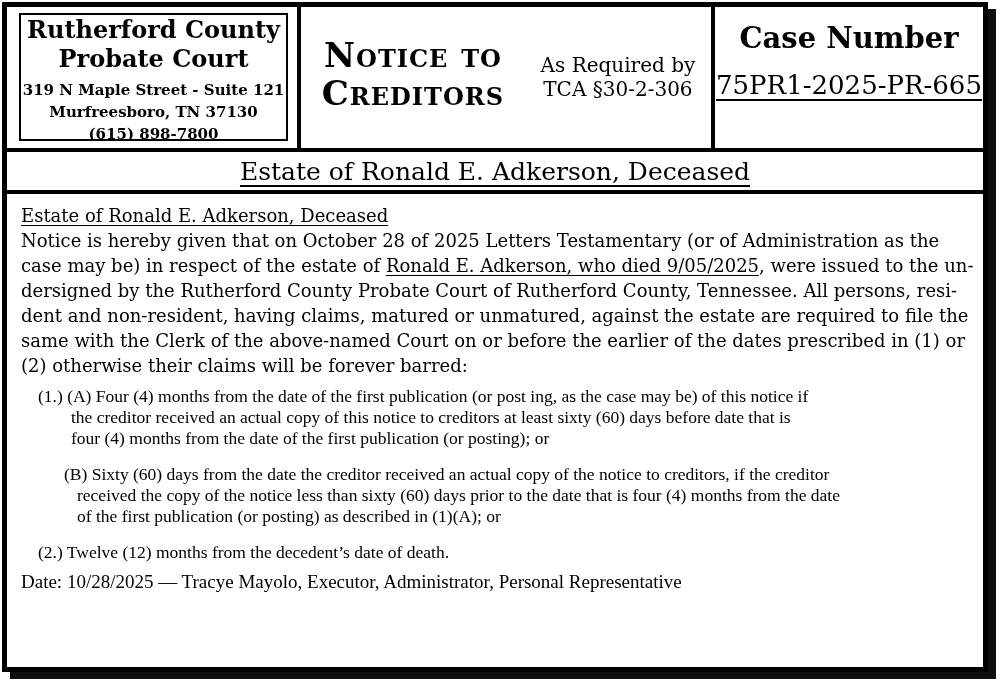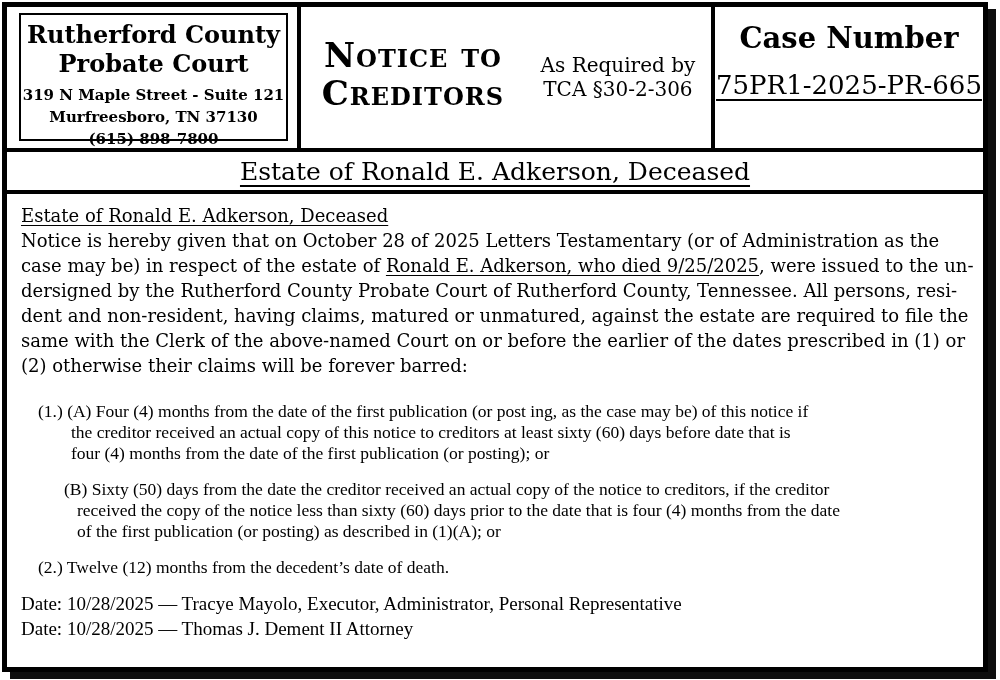--- a/index.html
+++ b/index.html
@@ -26,21 +26,20 @@
     display: flex;
     height: 145px;
     border-bottom: 4px solid #000;
     flex: 0 0 auto;
   }
   .court-cell { width: 290px; padding: 6px 9px 7px 12px; }
   .court-box {
     border: 2px solid #000;
     height: 100%;
     text-align: center;
-    padding-top: 5px;
   }
   .court-name  { font-weight: bold; font-size: 24px; line-height: 29px; }
   .court-address { font-weight: bold; font-size: 15px; line-height: 22px; margin-top: 6px; }
   .notice-cell {
     flex: 1;
     border-left: 4px solid #000;
     border-right: 4px solid #000;
     display: flex; flex-direction: row;
     justify-content: center; align-items: center;
     text-align: center;
@@ -72,25 +71,25 @@
   .estate-title {
     font-size: 25px;
     text-decoration: underline;
     text-underline-offset: 5px;
     text-decoration-thickness: 1.5px;
   }
   
   .doc-body { flex: 1; padding: 9px 14px 0 14px; overflow: hidden; }
   .pline { font-size: 18px; line-height: 25px; white-space: pre; }
   .u-full, .u { text-decoration: underline; text-underline-offset: 3px; text-decoration-thickness: 1.2px; }
-  .list { margin-top: 23px; font-family: "Liberation Serif", serif; }
+  .list { margin-top: 8px; font-family: "Liberation Serif", serif; }
   .list-item { margin-bottom: 15px; }
   .list-item:last-child { margin-bottom: 0; }
   .lline { font-size: 17.5px; line-height: 21px; white-space: pre; }
-  .dates { margin-top: 13px; }
+  .dates { margin-top: 6px; }
   .date-line { font-family: "Liberation Serif", serif; font-size: 19px; line-height: 25px; white-space: pre; }
 </style>
 </head>
 <body>
 
 <div class="frame">
 
   <div class="header-row">
 
     <div class="court-cell">
@@ -122,43 +121,42 @@
   <div class="estate-band">
     <span class="estate-title">Estate of Ronald E. Adkerson, Deceased</span>
   </div>
 
   <div class="doc-body">
 
     <div class="pline u-full">Estate of Ronald E. Adkerson, Deceased</div>
 
     <div>
         <div class="pline"><span>Notice is hereby given that on October 28 of 2025 Letters Testamentary (or of Administration as the</span></div>
-        <div class="pline"><span>case may be) in respect of the estate of </span><span class="u">Ronald E. Adkerson, who died 9/25/2025</span><span>, were issued to the un-</span></div>
+        <div class="pline"><span>case may be) in respect of the estate of </span><span class="u">Ronald E. Adkerson, who died 9/05/2025</span><span>, were issued to the un-</span></div>
         <div class="pline"><span>dersigned by the Rutherford County Probate Court of Rutherford County, Tennessee. All persons, resi-</span></div>
         <div class="pline"><span>dent and non-resident, having claims, matured or unmatured, against the estate are required to file the</span></div>
         <div class="pline"><span>same with the Clerk of the above-named Court on or before the earlier of the dates prescribed in (1) or</span></div>
         <div class="pline"><span>(2) otherwise their claims will be forever barred:</span></div>
       </div>
 
     <div class="list">
       <div class="list-item">
           <div class="lline" style="padding-left: 17px;">(1.) (A) Four (4) months from the date of the first publication (or post ing, as the case may be) of this notice if</div>
           <div class="lline" style="padding-left: 50px;">the creditor received an actual copy of this notice to creditors at least sixty (60) days before date that is</div>
           <div class="lline" style="padding-left: 50px;">four (4) months from the date of the first publication (or posting); or</div>
         </div>
       <div class="list-item">
-          <div class="lline" style="padding-left: 43px;">(B) Sixty (50) days from the date the creditor received an actual copy of the notice to creditors, if the creditor</div>
+          <div class="lline" style="padding-left: 43px;">(B) Sixty (60) days from the date the creditor received an actual copy of the notice to creditors, if the creditor</div>
           <div class="lline" style="padding-left: 56px;">received the copy of the notice less than sixty (60) days prior to the date that is four (4) months from the date</div>
           <div class="lline" style="padding-left: 56px;">of the first publication (or posting) as described in (1)(A); or</div>
         </div>
       <div class="list-item">
           <div class="lline" style="padding-left: 17px;">(2.) Twelve (12) months from the decedent’s date of death.</div>
         </div>
     </div>
 
     <div class="dates">
         <div class="date-line">Date: 10/28/2025 — Tracye Mayolo, Executor, Administrator, Personal Representative</div>
-        <div class="date-line">Date: 10/28/2025 — Thomas J. Dement II Attorney</div>
       </div>
 
   </div>
 
 </div>
 
 </body></html>

